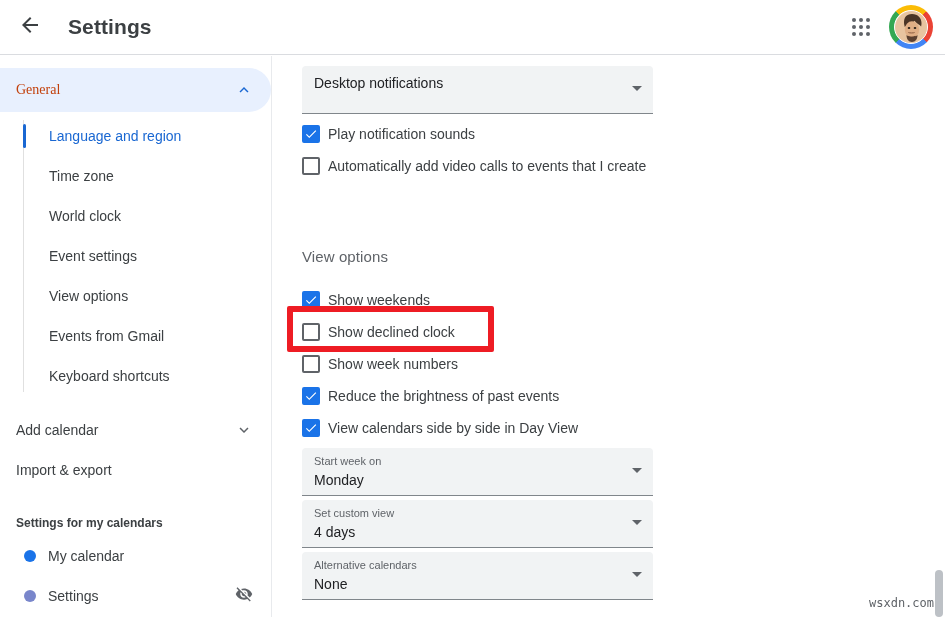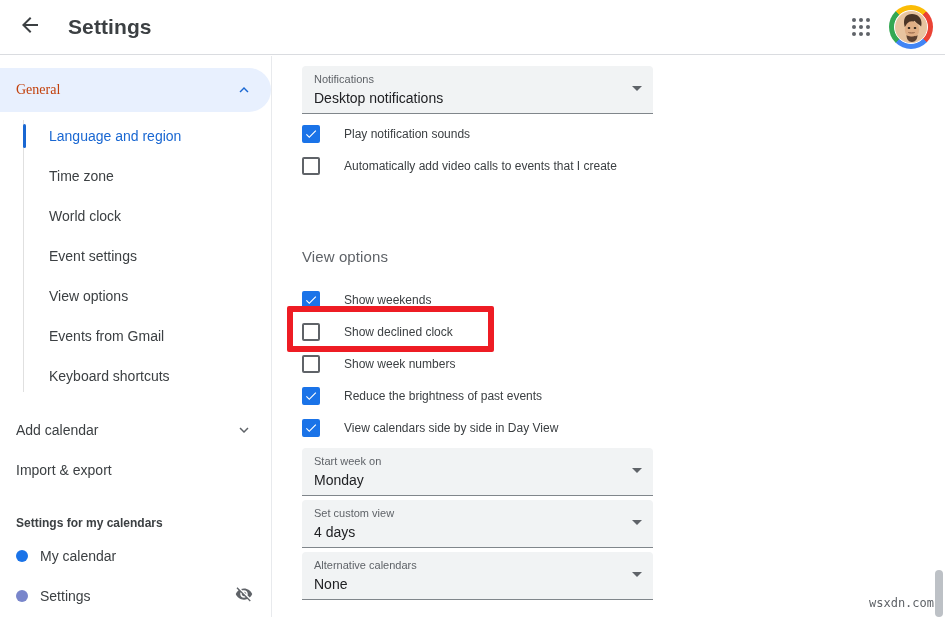--- a/index.html
+++ b/index.html
@@ -102,21 +102,21 @@
     font-size: 14px; color: #3c4043; cursor: pointer;
   }
   .nav-top .lbl { flex: 1; }
 
   .section-title {
     font-size: 12px; color: #3c4043; font-weight: 700;
     padding-left: 16px; margin-top: 26px; margin-bottom: 6px;
   }
   .cal-item {
     height: 40px; display: flex; align-items: center;
-    padding-left: 16px; padding-right: 18px; cursor: pointer;
+    padding-left: 24px; padding-right: 18px; cursor: pointer;
   }
   .cal-dot { width: 12px; height: 12px; border-radius: 50%; flex: none; }
   .cal-name { font-size: 14px; color: #3c4043; margin-left: 12px; flex: 1; }
 
   
   .content {
     position: absolute; top: 56px; left: 273px;
     width: 672px; height: 561px;
     background: #ffffff; overflow: hidden;
   }
@@ -139,21 +139,21 @@
     position: absolute; left: 29px; height: 24px;
     display: flex; align-items: center; cursor: pointer;
   }
   .cb {
     width: 18px; height: 18px; border-radius: 2px; flex: none;
     display: flex; align-items: center; justify-content: center;
   }
   .cb.off { border: 2px solid #5f6368; background: #ffffff; }
   .cb.on  { background: #1a73e8; border: 2px solid #1a73e8; }
   .cb.on svg { display: block; }
-  .cb-label { font-size: 12px; color: #3c4043; margin-left: 24px; white-space: nowrap; }
+  .cb-label { font-size: 14px; color: #3c4043; margin-left: 8px; white-space: nowrap; }
 
   .group-heading {
     position: absolute; left: 29px;
     font-size: 15px; color: #5f6368; letter-spacing: 0.1px;
   }
 
   .highlight-box {
     position: absolute;
     border: 6px solid #ee1c24;
     border-radius: 2px;
@@ -284,21 +284,20 @@
       <svg width="18" height="18" viewBox="0 0 24 24">
         <path d="M12 7c2.76 0 5 2.24 5 5 0 .65-.13 1.26-.36 1.83l2.92 2.92c1.51-1.26 2.7-2.89 3.43-4.75-1.73-4.39-6-7.5-11-7.5-1.4 0-2.74.25-3.98.7l2.16 2.16C10.74 7.13 11.35 7 12 7zM2 4.27l2.28 2.28.46.46C3.08 8.3 1.78 10.02 1 12c1.73 4.39 6 7.5 11 7.5 1.55 0 3.03-.3 4.38-.84l.42.42L19.73 22 21 20.73 3.27 3 2 4.27zM7.53 9.8l1.55 1.55c-.05.21-.08.43-.08.65 0 1.66 1.34 3 3 3 .22 0 .44-.03.65-.08l1.55 1.55c-.67.33-1.41.53-2.2.53-2.76 0-5-2.24-5-5 0-.79.2-1.53.53-2.2zm4.31-.78l3.15 3.15.02-.16c0-1.66-1.34-3-3-3l-.17.01z" fill="#5f6368"></path>
       </svg>
     </span>
   </div>
 </div>
 
 <div class="content">
 
   <div class="field" style="top:10px">
-    <div class="field-label">Notifications</div>
     <div class="field-value">Desktop notifications</div>
     <span class="field-arrow"></span>
   </div>
 
   <div class="cb-row" style="top:66px">
     <span class="cb on">
       <svg width="14" height="14" viewBox="0 0 24 24">
           <path d="M9 16.2L4.8 12l-1.4 1.4L9 19 21 7l-1.4-1.4z" fill="#fff"></path>
         </svg>
     </span>

